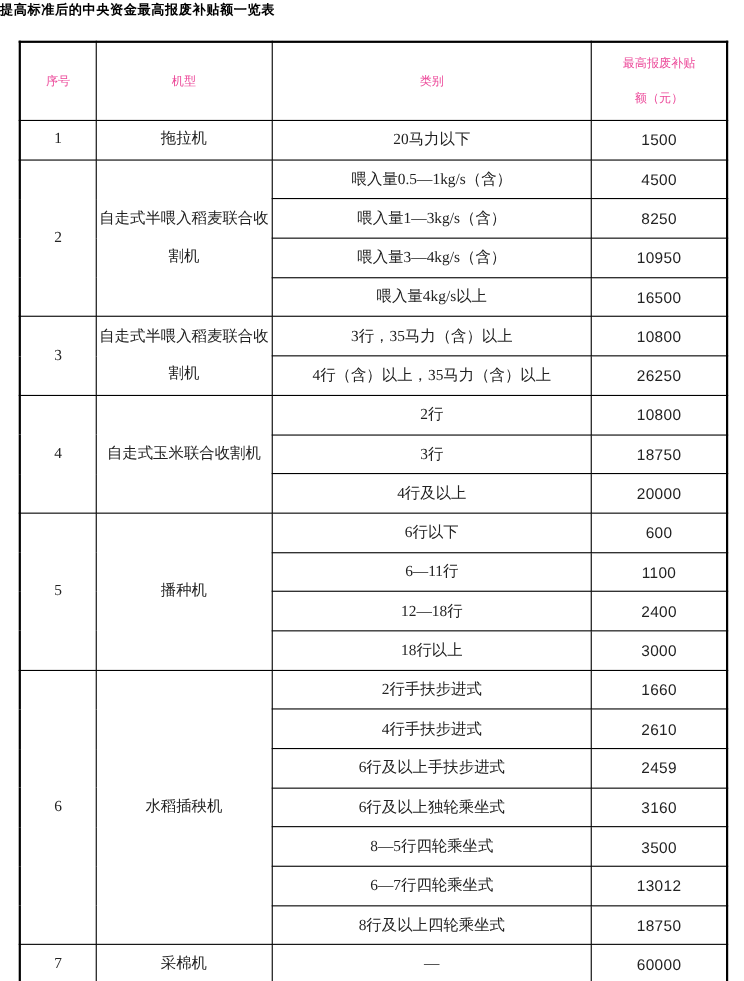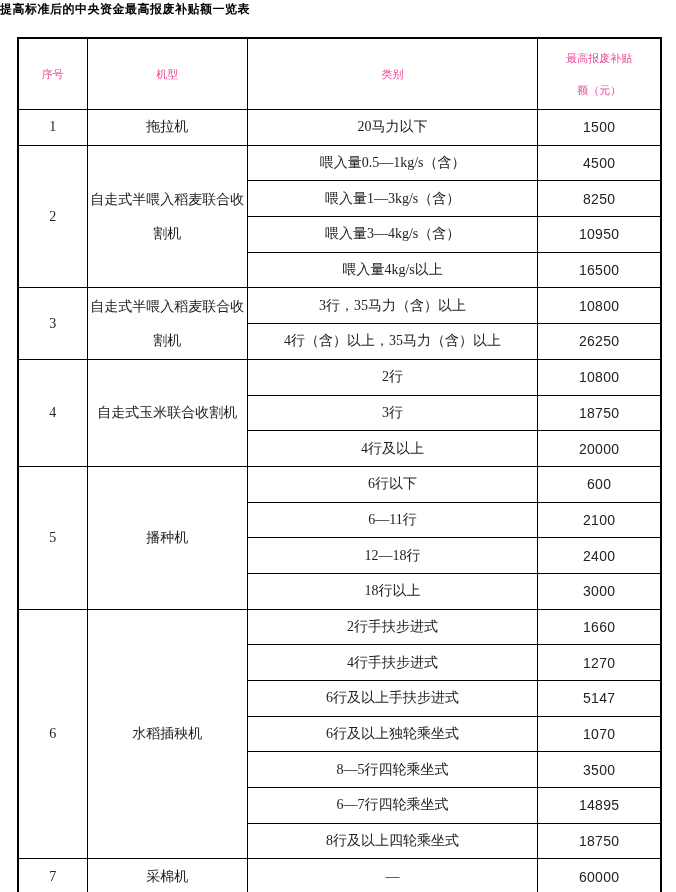--- a/index.html
+++ b/index.html
@@ -140,55 +140,55 @@
           <td class="amount-cell">20000</td>
         </tr>
         <tr>
           <td rowspan="4" class="no-cell">5</td>
           <td rowspan="4" class="machine-cell">播种机</td>
           <td class="category-cell">6行以下</td>
           <td class="amount-cell">600</td>
         </tr>
         <tr>
           <td class="category-cell">6—11行</td>
-          <td class="amount-cell">2100</td>
+          <td class="amount-cell">1100</td>
         </tr>
         <tr>
           <td class="category-cell">12—18行</td>
           <td class="amount-cell">2400</td>
         </tr>
         <tr>
           <td class="category-cell">18行以上</td>
           <td class="amount-cell">3000</td>
         </tr>
         <tr>
           <td rowspan="7" class="no-cell">6</td>
           <td rowspan="7" class="machine-cell">水稻插秧机</td>
           <td class="category-cell">2行手扶步进式</td>
           <td class="amount-cell">1660</td>
         </tr>
         <tr>
           <td class="category-cell">4行手扶步进式</td>
-          <td class="amount-cell">1270</td>
+          <td class="amount-cell">2610</td>
         </tr>
         <tr>
           <td class="category-cell">6行及以上手扶步进式</td>
-          <td class="amount-cell">5147</td>
+          <td class="amount-cell">2459</td>
         </tr>
         <tr>
           <td class="category-cell">6行及以上独轮乘坐式</td>
-          <td class="amount-cell">1070</td>
+          <td class="amount-cell">3160</td>
         </tr>
         <tr>
           <td class="category-cell">8—5行四轮乘坐式</td>
           <td class="amount-cell">3500</td>
         </tr>
         <tr>
           <td class="category-cell">6—7行四轮乘坐式</td>
-          <td class="amount-cell">14895</td>
+          <td class="amount-cell">13012</td>
         </tr>
         <tr>
           <td class="category-cell">8行及以上四轮乘坐式</td>
           <td class="amount-cell">18750</td>
         </tr>
         <tr>
           <td rowspan="1" class="no-cell">7</td>
           <td rowspan="1" class="machine-cell">采棉机</td>
           <td class="category-cell">—</td>
           <td class="amount-cell">60000</td>

